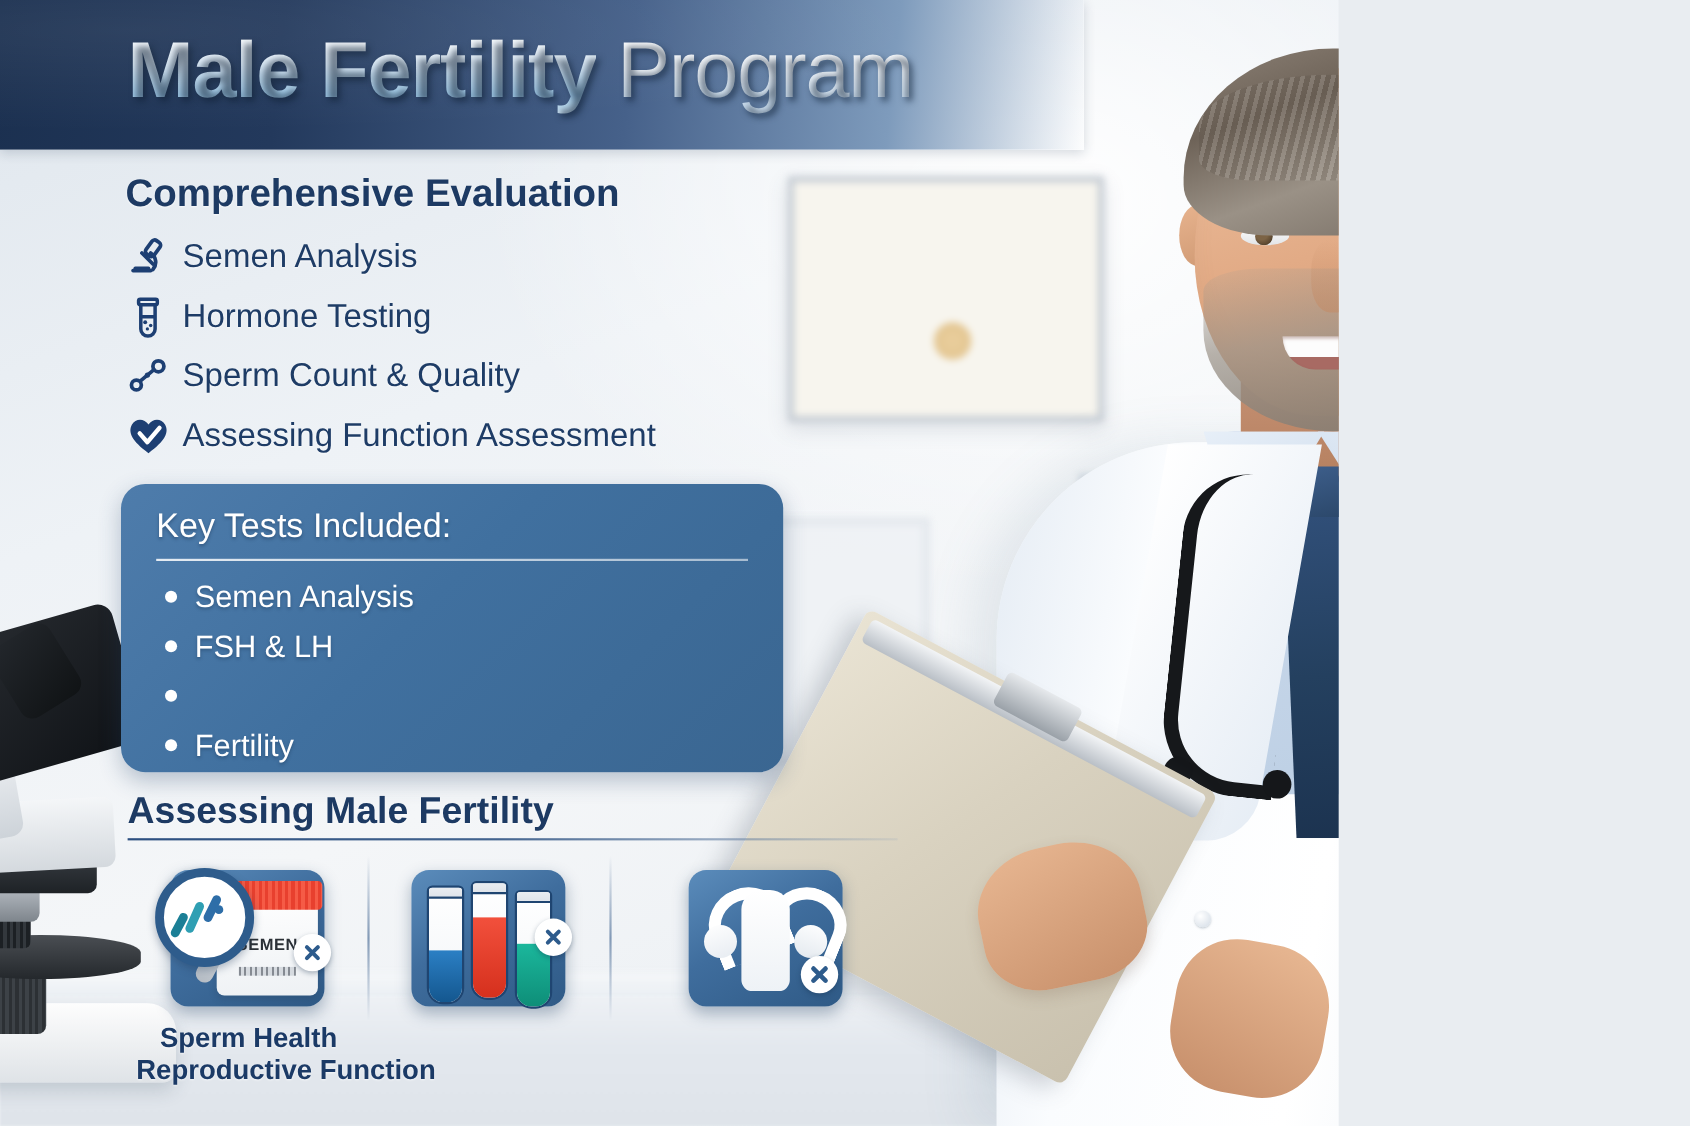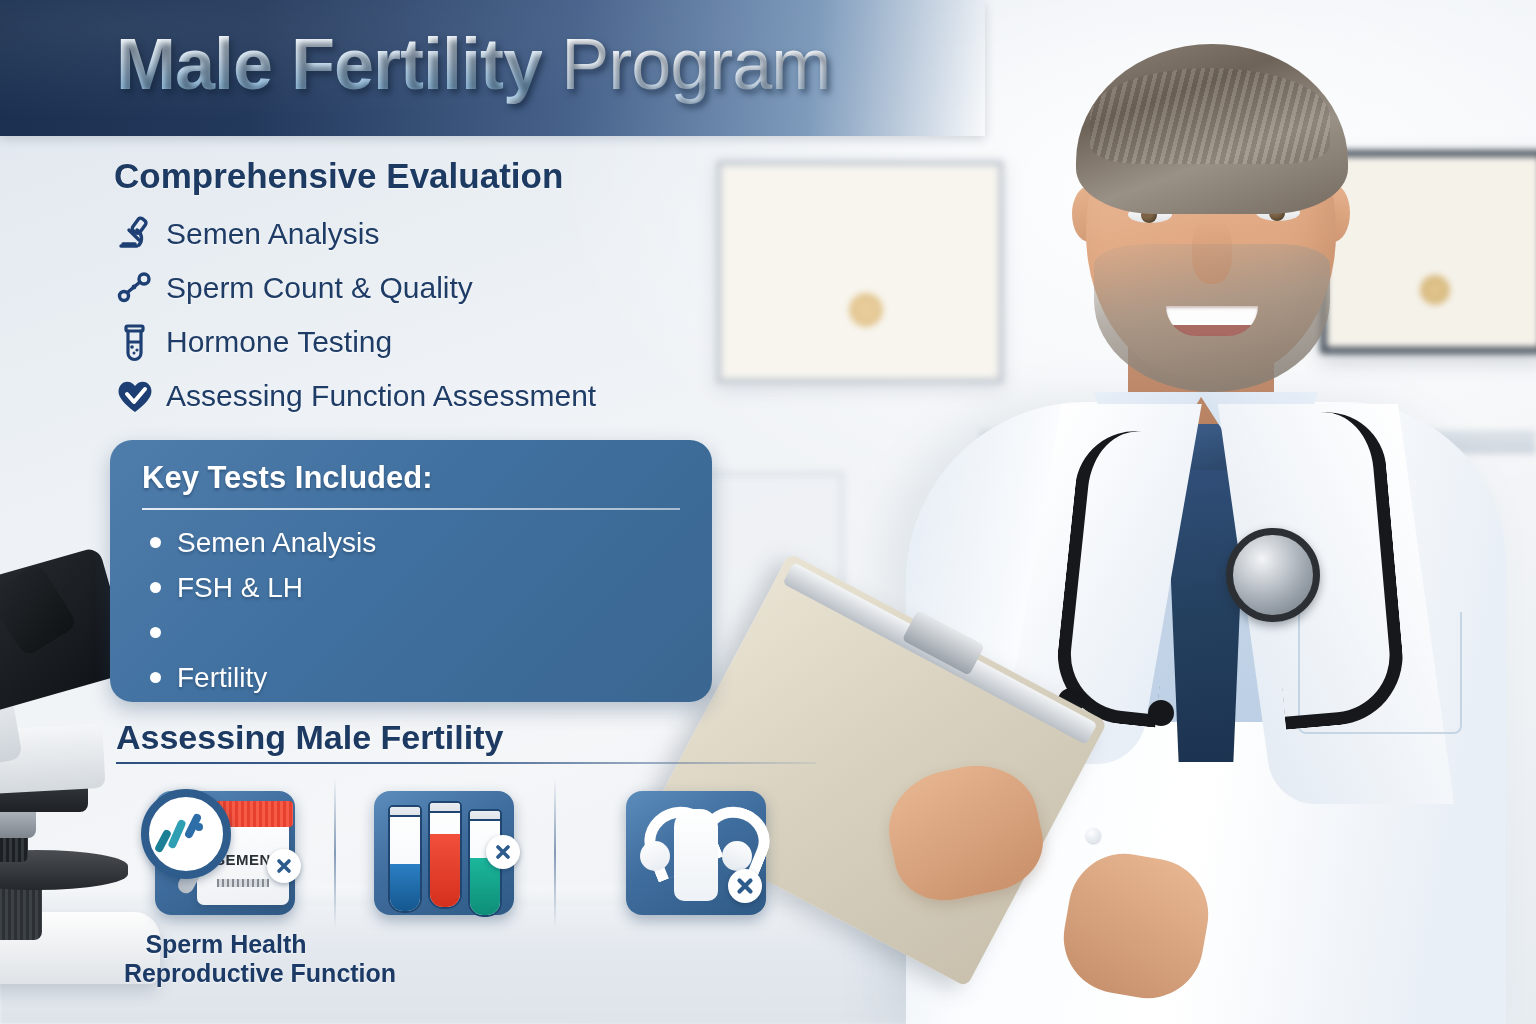--- a/index.html
+++ b/index.html
@@ -1,21 +1,21 @@
 <!DOCTYPE html>
 <html><head>
 <meta charset="utf-8">
 <style>
   html,body{margin:0;padding:0;}
   body{
     width:1536px;height:1024px;overflow:hidden;
     font-family:"Liberation Sans",sans-serif;
     background:#e9edf1;
   }
-  .stage{position:relative;width:1536px;height:1024px;overflow:hidden;}
+  .stage{position:relative;width:1217px;height:1024px;overflow:hidden;}
 
   
   .bg{position:absolute;inset:0;
       background:
         radial-gradient(ellipse 60% 50% at 78% 18%, #ffffff 0%, rgba(255,255,255,0) 70%),
         linear-gradient(160deg,#dfe6ed 0%,#eef2f6 35%,#f4f6f8 60%,#e7ecf1 100%);
   }
   .bg-shelf{position:absolute;left:980px;top:430px;width:556px;height:24px;
       background:linear-gradient(180deg,#d6dde4,#c3ccd6);filter:blur(3px);opacity:.75;}
   .bg-counter{position:absolute;left:0;top:905px;width:1000px;height:119px;
@@ -160,21 +160,21 @@
   .eval{position:absolute;left:104px;top:208px;width:560px;}
   .eval-row{display:flex;align-items:center;height:52px;margin-bottom:2px;}
   .eval-ico{width:62px;flex:0 0 62px;display:flex;align-items:center;justify-content:center;color:#1d3f73;}
   .eval-txt{font-size:30px;color:#1e3c66;text-shadow:0 1px 2px rgba(255,255,255,.7);}
 
   
   .card{position:absolute;left:110px;top:440px;width:602px;height:262px;border-radius:22px;
       background:linear-gradient(135deg,#4b79a8 0%,#3f6d9c 42%,#3a6severity 0%,#3a658f 100%);
       background:linear-gradient(135deg,#4e7cab 0%,#40709f 45%,#3a6691 100%);
       box-shadow:0 8px 20px rgba(40,70,105,.3);}
-  .card h3{position:absolute;left:32px;top:20px;margin:0;font-size:31px;font-weight:bold;color:#fff;
+  .card h3{position:absolute;left:32px;top:20px;margin:0;font-size:31px;font-weight:normal;color:#fff;
       text-shadow:0 2px 3px rgba(20,45,75,.45);}
   .card .rule{position:absolute;left:32px;top:68px;width:538px;height:2px;
       background:linear-gradient(90deg,rgba(255,255,255,.85),rgba(255,255,255,.55));}
   .card ul{position:absolute;left:30px;top:80px;margin:0;padding:0;list-style:none;}
   .card li{display:flex;align-items:center;font-size:28px;color:#fff;height:45px;
       text-shadow:0 2px 3px rgba(20,45,75,.4);}
   .card li .dot{width:11px;height:11px;border-radius:50%;background:#fff;margin:0 16px 0 10px;flex:0 0 11px;}
 
   
   .assess-head{position:absolute;left:116px;top:718px;font-size:34px;font-weight:bold;color:#1d3a63;
@@ -322,47 +322,47 @@
               <path d="M6 32 L22 32"></path>
             </g>
           </svg>
       </div>
       <div class="eval-txt">Semen Analysis</div>
     </div>
 
     <div class="eval-row">
       <div class="eval-ico">
         <svg width="40" height="40" viewBox="0 0 40 40">
-            <g fill="none" stroke="#1d3f73" stroke-width="3.4" stroke-linecap="round">
-              <circle cx="29" cy="11" r="5"></circle>
-              <path d="M25 14 L13 24"></path>
-              <circle cx="9" cy="28" r="4.5"></circle>
-              <circle cx="19" cy="19" r="2.4" fill="#1d3f73" stroke="none"></circle>
-            </g>
-          </svg>
-      </div>
-      <div class="eval-txt">Sperm Count &amp; Quality</div>
-    </div>
-
-    <div class="eval-row">
-      <div class="eval-ico">
-        <svg width="40" height="40" viewBox="0 0 40 40">
             <g fill="none" stroke="#1d3f73" stroke-width="3.2" stroke-linecap="round" stroke-linejoin="round">
               <rect x="11" y="4" width="17" height="5" rx="1.5"></rect>
               <path d="M13 9v22a6.5 6.5 0 0 0 13 0V9"></path>
               <path d="M14 20h11"></path>
             </g>
             <g fill="#1d3f73">
               <circle cx="17" cy="25" r="1.8"></circle>
               <circle cx="22" cy="28" r="1.6"></circle>
               <circle cx="19" cy="31" r="1.5"></circle>
             </g>
           </svg>
       </div>
       <div class="eval-txt">Hormone Testing</div>
+    </div>
+
+    <div class="eval-row">
+      <div class="eval-ico">
+        <svg width="40" height="40" viewBox="0 0 40 40">
+            <g fill="none" stroke="#1d3f73" stroke-width="3.4" stroke-linecap="round">
+              <circle cx="29" cy="11" r="5"></circle>
+              <path d="M25 14 L13 24"></path>
+              <circle cx="9" cy="28" r="4.5"></circle>
+              <circle cx="19" cy="19" r="2.4" fill="#1d3f73" stroke="none"></circle>
+            </g>
+          </svg>
+      </div>
+      <div class="eval-txt">Sperm Count &amp; Quality</div>
     </div>
 
     <div class="eval-row">
       <div class="eval-ico">
         <svg width="42" height="42" viewBox="0 0 42 42">
             <path d="M21 37 C6 26 2 18 6 11 C9 5.5 17 5 21 11 C25 5 33 5.5 36 11 C40 18 36 26 21 37Z" fill="#1d3f73"></path>
             <path d="M13 19 L20 27 L31 14" fill="none" stroke="#fff" stroke-width="4" stroke-linecap="round" stroke-linejoin="round"></path>
           </svg>
       </div>
       <div class="eval-txt">Assessing Function Assessment</div>

